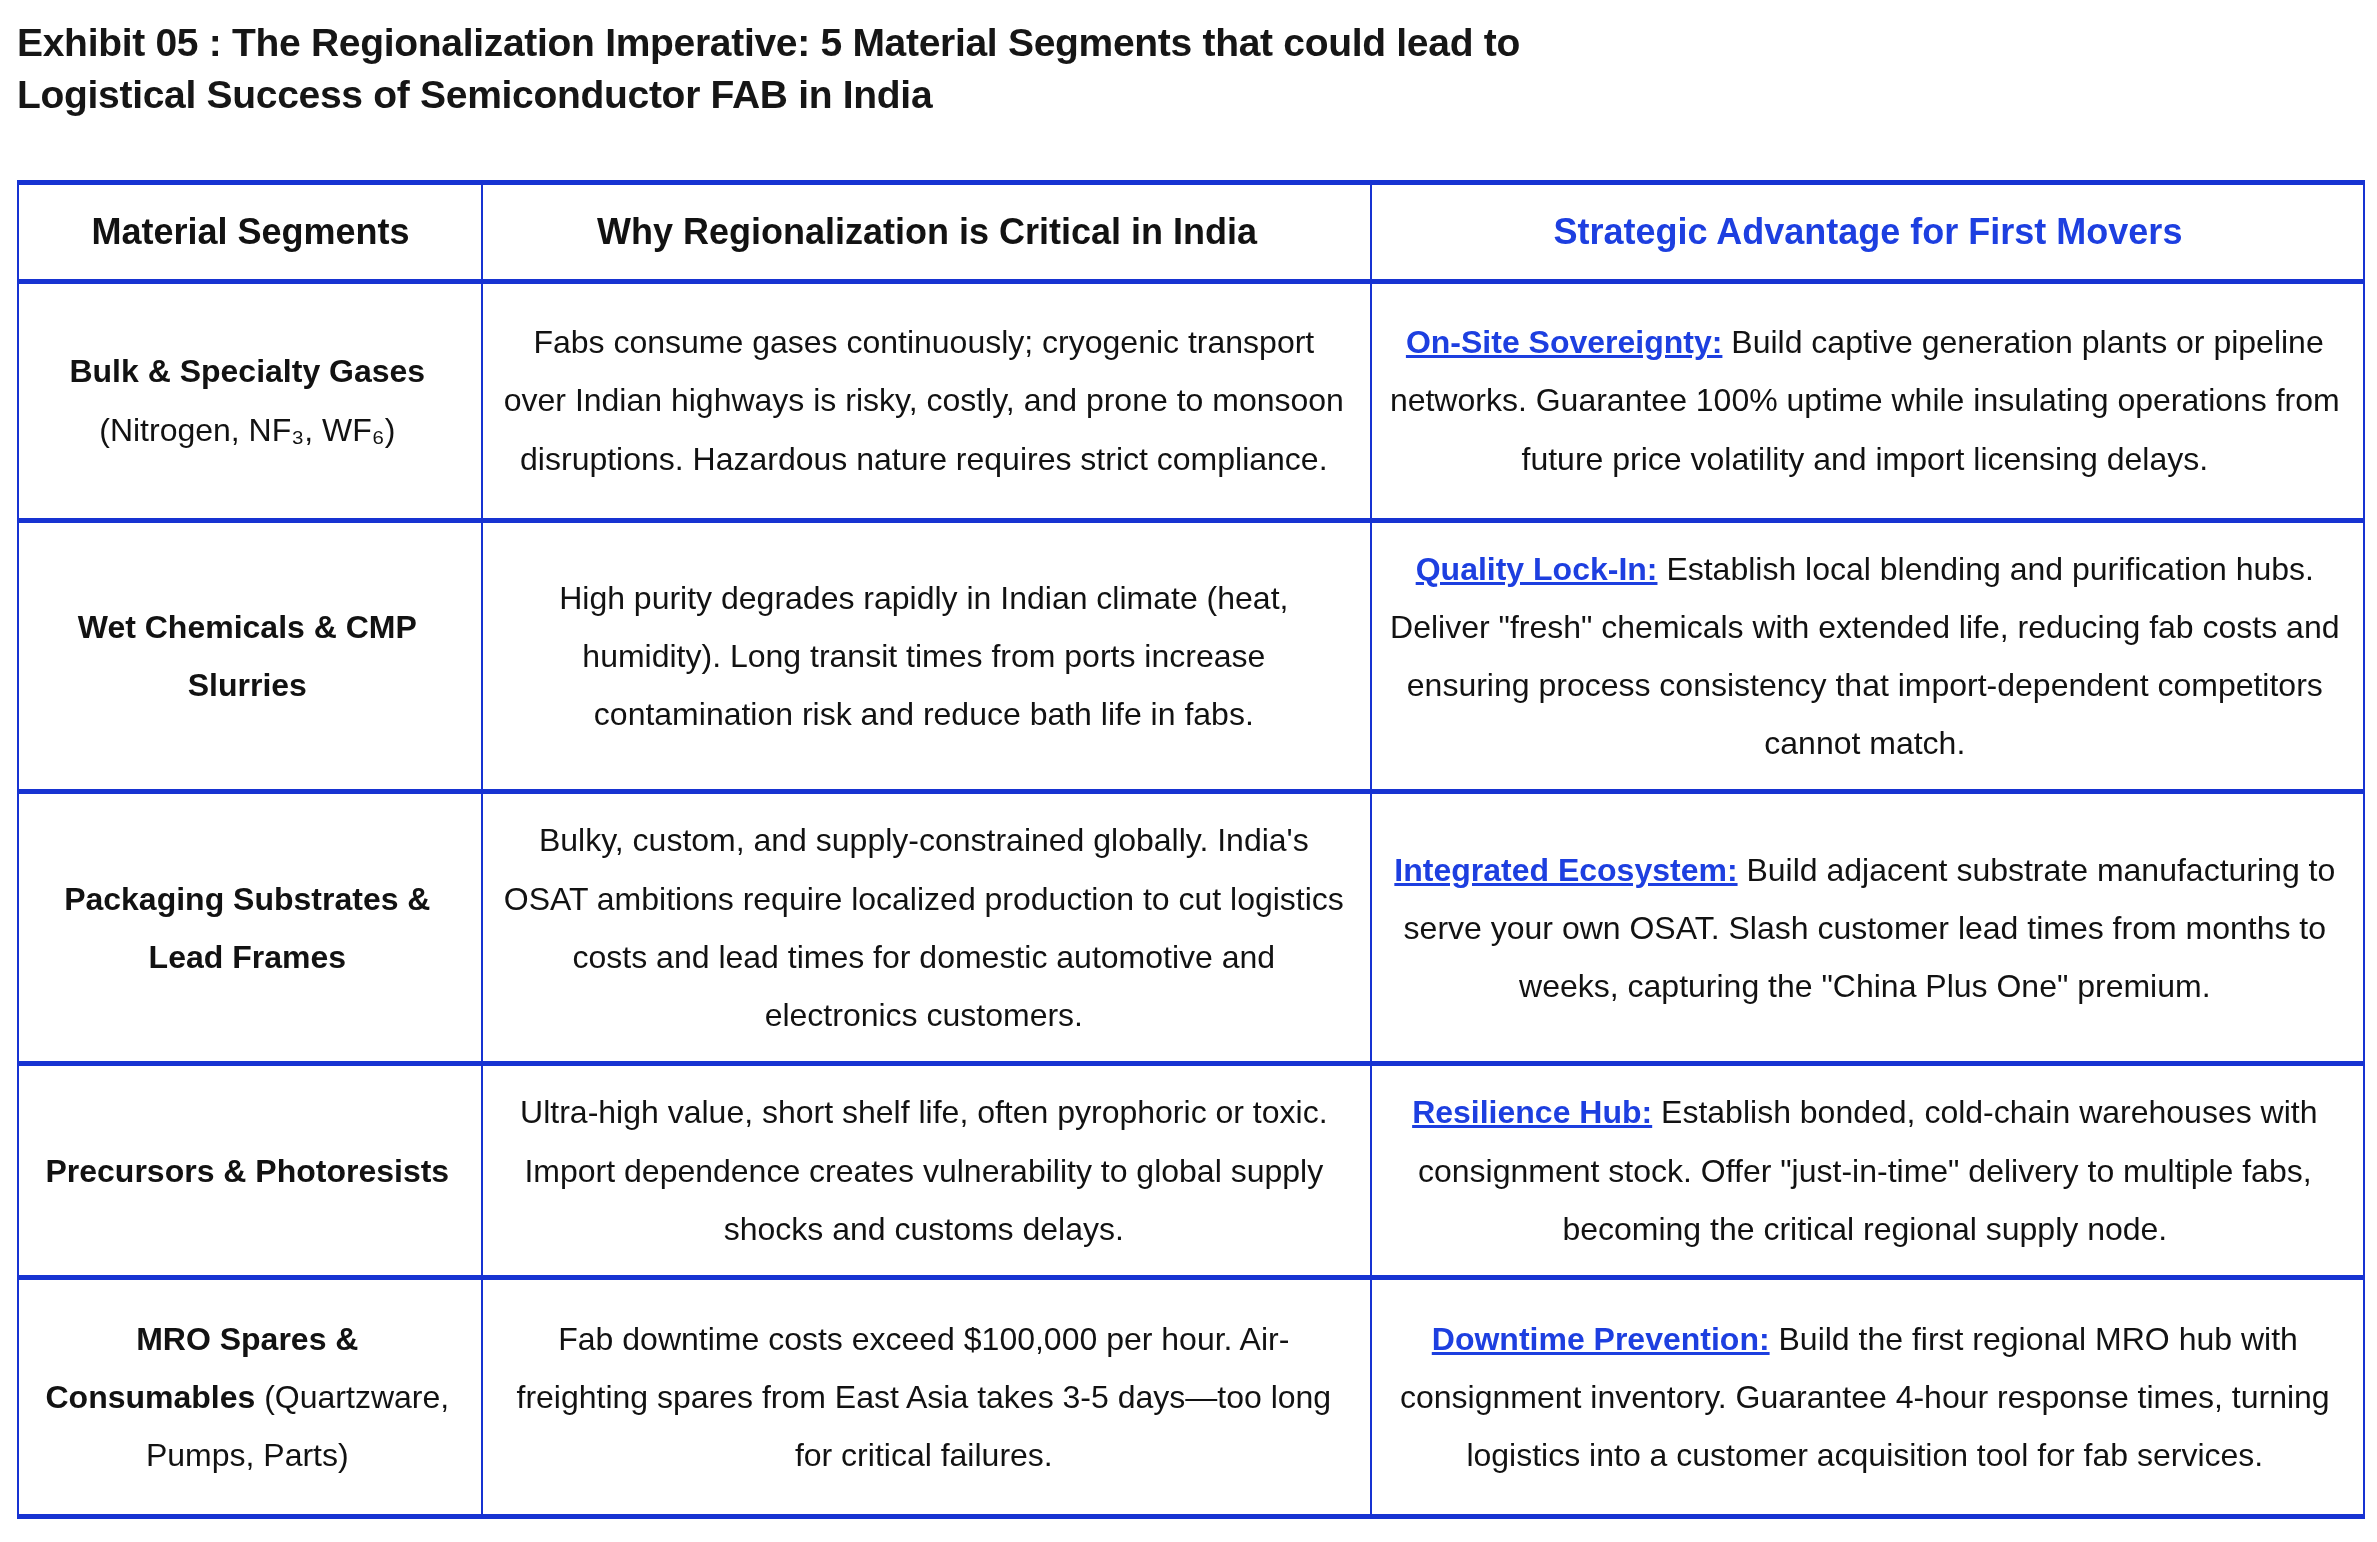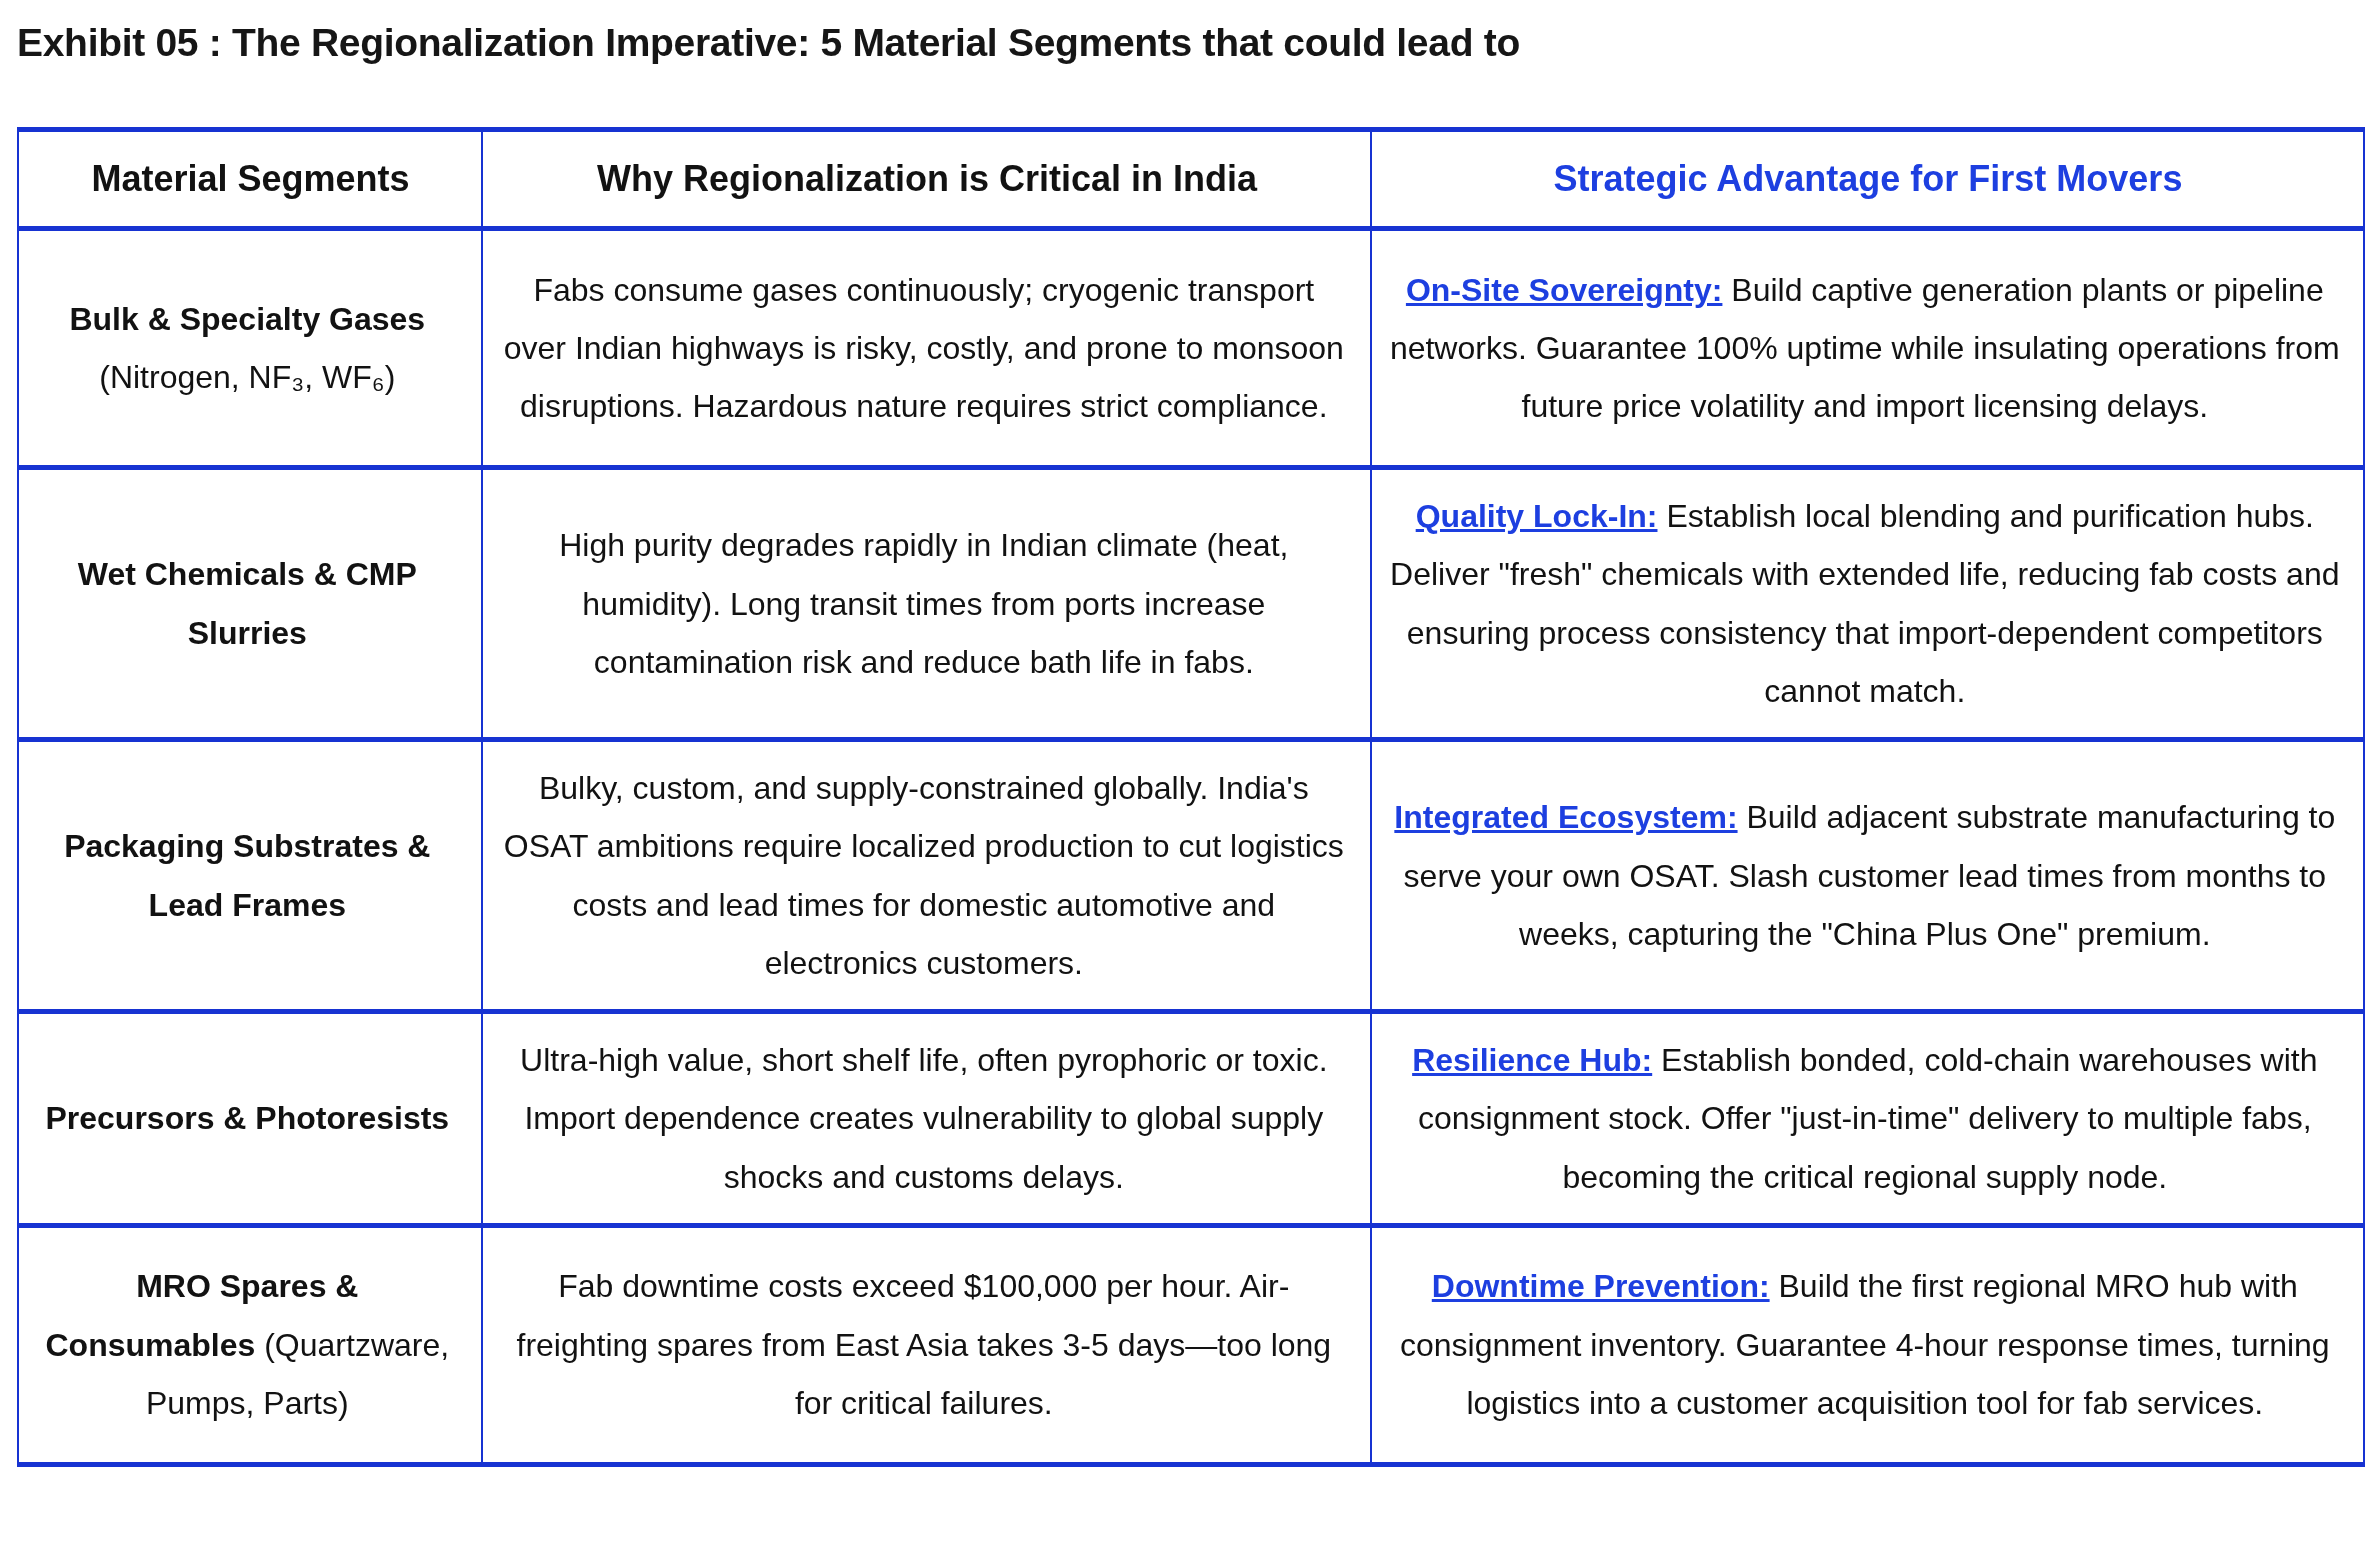--- a/index.html
+++ b/index.html
@@ -62,20 +62,21 @@
   tbody tr:nth-child(3){height:239px;}
   tbody tr:nth-child(4){height:188px;}
   tbody tr:nth-child(5){height:239px;}
 </style>
 </head>
 <body>
 
 <div class="page">
   <div class="exhibit-title">
     <div>Exhibit 05 : The Regionalization Imperative: 5 Material Segments that could lead to</div>
+    <div>Logistical Success of Semiconductor FAB in India</div>
   </div>
 
   <table class="exhibit">
     <colgroup>
       <col class="c1">
         <col class="c2">
         <col class="c3">
     </colgroup>
     <thead>
       <tr>

